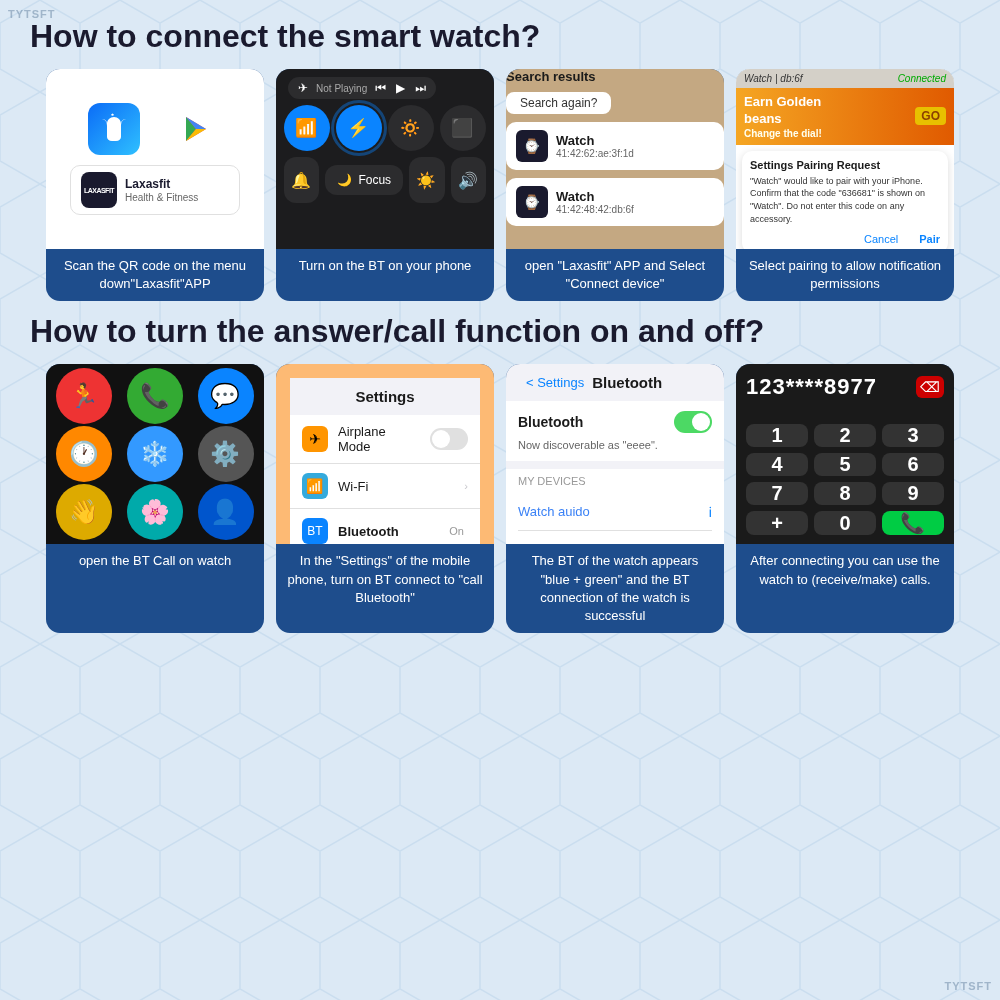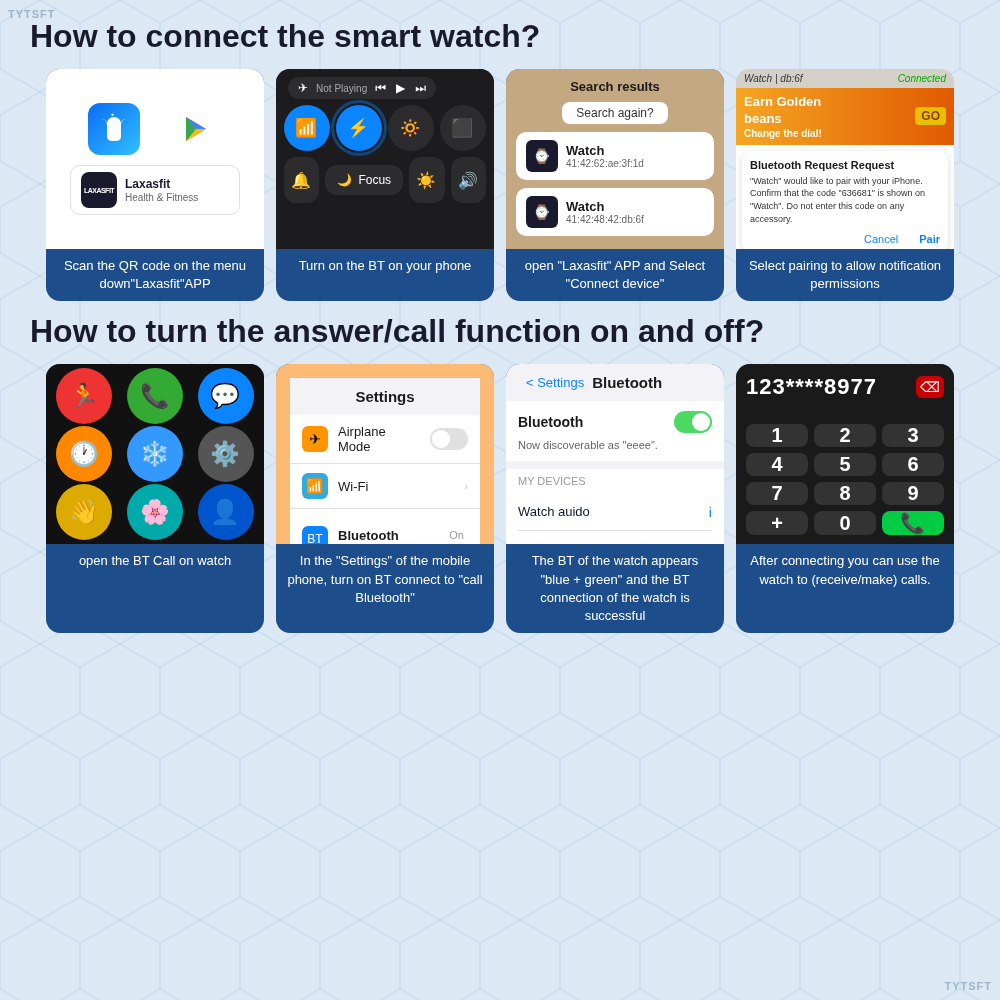--- a/index.html
+++ b/index.html
@@ -221,22 +221,21 @@
       flex: 1;
     }
 
     
     .search-screen {
       background: #c4a882;
       width: 100%;
       height: 100%;
       display: flex;
       flex-direction: column;
-      align-items: center;
-      padding: 10px;
+      align-items: flex-start;
       gap: 8px;
     }
     .search-title {
       font-size: 13px;
       font-weight: 600;
       color: #1a1a1a;
     }
     .search-again-btn {
       background: white;
       border-radius: 8px;
@@ -386,21 +385,21 @@
       width: 26px;
       height: 26px;
       border-radius: 6px;
       display: flex;
       align-items: center;
       justify-content: center;
       font-size: 14px;
     }
     .si-airplane { background: #ff9500; }
     .si-wifi { background: #34aadc; }
-    .si-bt { background: #0a84ff; margin-top: 8px; }
+    .si-bt { background: #0a84ff; }
     .settings-label { flex: 1; font-size: 13px; color: #1a1a1a; }
     .settings-value { font-size: 11px; color: #999; margin-right: 4px; }
     .settings-arrow { color: #c7c7cc; font-size: 11px; }
     .toggle-off {
       width: 38px;
       height: 22px;
       background: #e0e0e0;
       border-radius: 11px;
       position: relative;
     }
@@ -454,21 +453,21 @@
       background: white;
       padding: 6px 12px;
     }
     .bt-device-row {
       display: flex;
       justify-content: space-between;
       align-items: center;
       padding: 9px 0;
       border-bottom: 0.5px solid #e0e0e0;
     }
-    .bt-device-name { font-size: 13px; color: #0f172a; }
+    .bt-device-name { font-size: 13px; color: #3b82f6; }
     .bt-device-info { color: #0a84ff; font-size: 14px; }
 
     
     .dialpad-screen {
       background: #1a1a1a;
       width: 100%;
       height: 100%;
       display: flex;
       flex-direction: column;
       padding: 10px;
@@ -661,21 +660,21 @@
           </div>
           <div class="bt-game-banner">
             <div>
               <div class="bt-banner-text">Earn Golden</div>
               <div class="bt-banner-text">beans</div>
               <div style="font-size:10px;color:#ffe;font-weight:600;">Change the dial!</div>
             </div>
             <div class="bt-go-btn">GO</div>
           </div>
           <div class="bt-dialog">
-            <div class="bt-dialog-title">Bluetooth Request Request</div>
+            <div class="bt-dialog-title">Settings Pairing Request</div>
             <div class="bt-dialog-text">"Watch" would like to pair with your iPhone. Confirm that the code "636681" is shown on "Watch". Do not enter this code on any accessory.</div>
             <div class="bt-dialog-btns">
               <div class="bt-cancel">Cancel</div>
               <div class="bt-pair">Pair</div>
             </div>
           </div>
 
         </div>
       </div>
       <div class="card-label">Select pairing to allow

